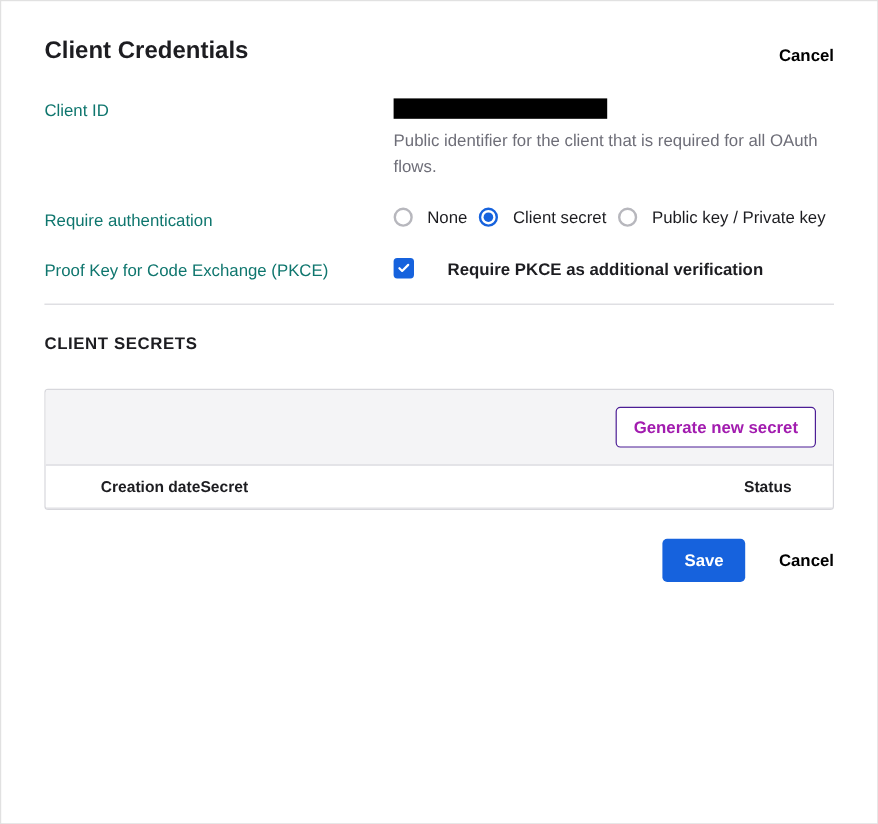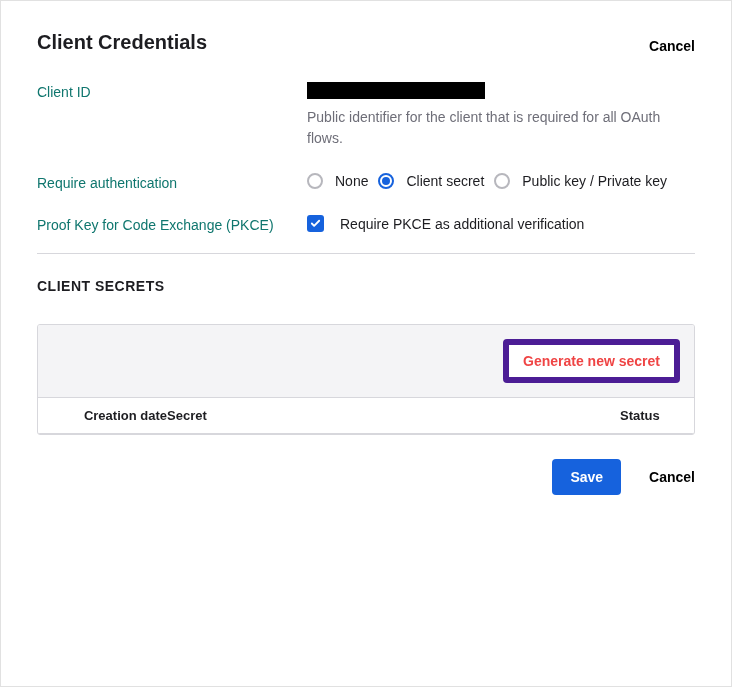--- a/index.html
+++ b/index.html
@@ -45,20 +45,21 @@
   }
   .form-label {
     width: 270px;
     flex-shrink: 0;
     padding-top: 2px;
     font-size: 14px;
     color: #0f766e;
   }
   .form-control {
     flex: 1;
+    margin-left: 21px;
   }
   .redacted {
     width: 178px;
     height: 17px;
     background: #000;
     margin-bottom: 8px;
   }
   .help-text {
     color: #6e6e78;
     font-size: 14px;
@@ -90,22 +91,23 @@
   }
   .radio-dot {
     width: 8px;
     height: 8px;
     border-radius: 50%;
     background: #1662dd;
   }
   .checkbox-item {
     display: flex;
     align-items: center;
-    gap: 16px;
-    cursor: pointer;
+    gap: 28px;
+    cursor: pointer;
+    font-weight: bold;
   }
   .checkbox-box {
     width: 17px;
     height: 17px;
     border-radius: 3px;
     background: #1662dd;
     display: flex;
     align-items: center;
     justify-content: center;
     flex-shrink: 0;
@@ -133,22 +135,22 @@
   }
   .secrets-toolbar {
     background: #f4f4f6;
     padding: 14px;
     display: flex;
     justify-content: flex-end;
     border-bottom: 1px solid #d7d7dc;
   }
   .btn-outline {
     background: #fff;
-    border: 6px solid #4c1d95;
-    color: #ef4444;
+    border: 1px solid #4c1d95;
+    color: #a21caf;
     font-size: 14px;
     font-weight: 600;
     padding: 8px 14px;
     border-radius: 4px;
     cursor: pointer;
   }
   .secrets-header {
     display: flex;
     padding: 10px 14px;
     border-bottom: 1px solid #d7d7dc;

